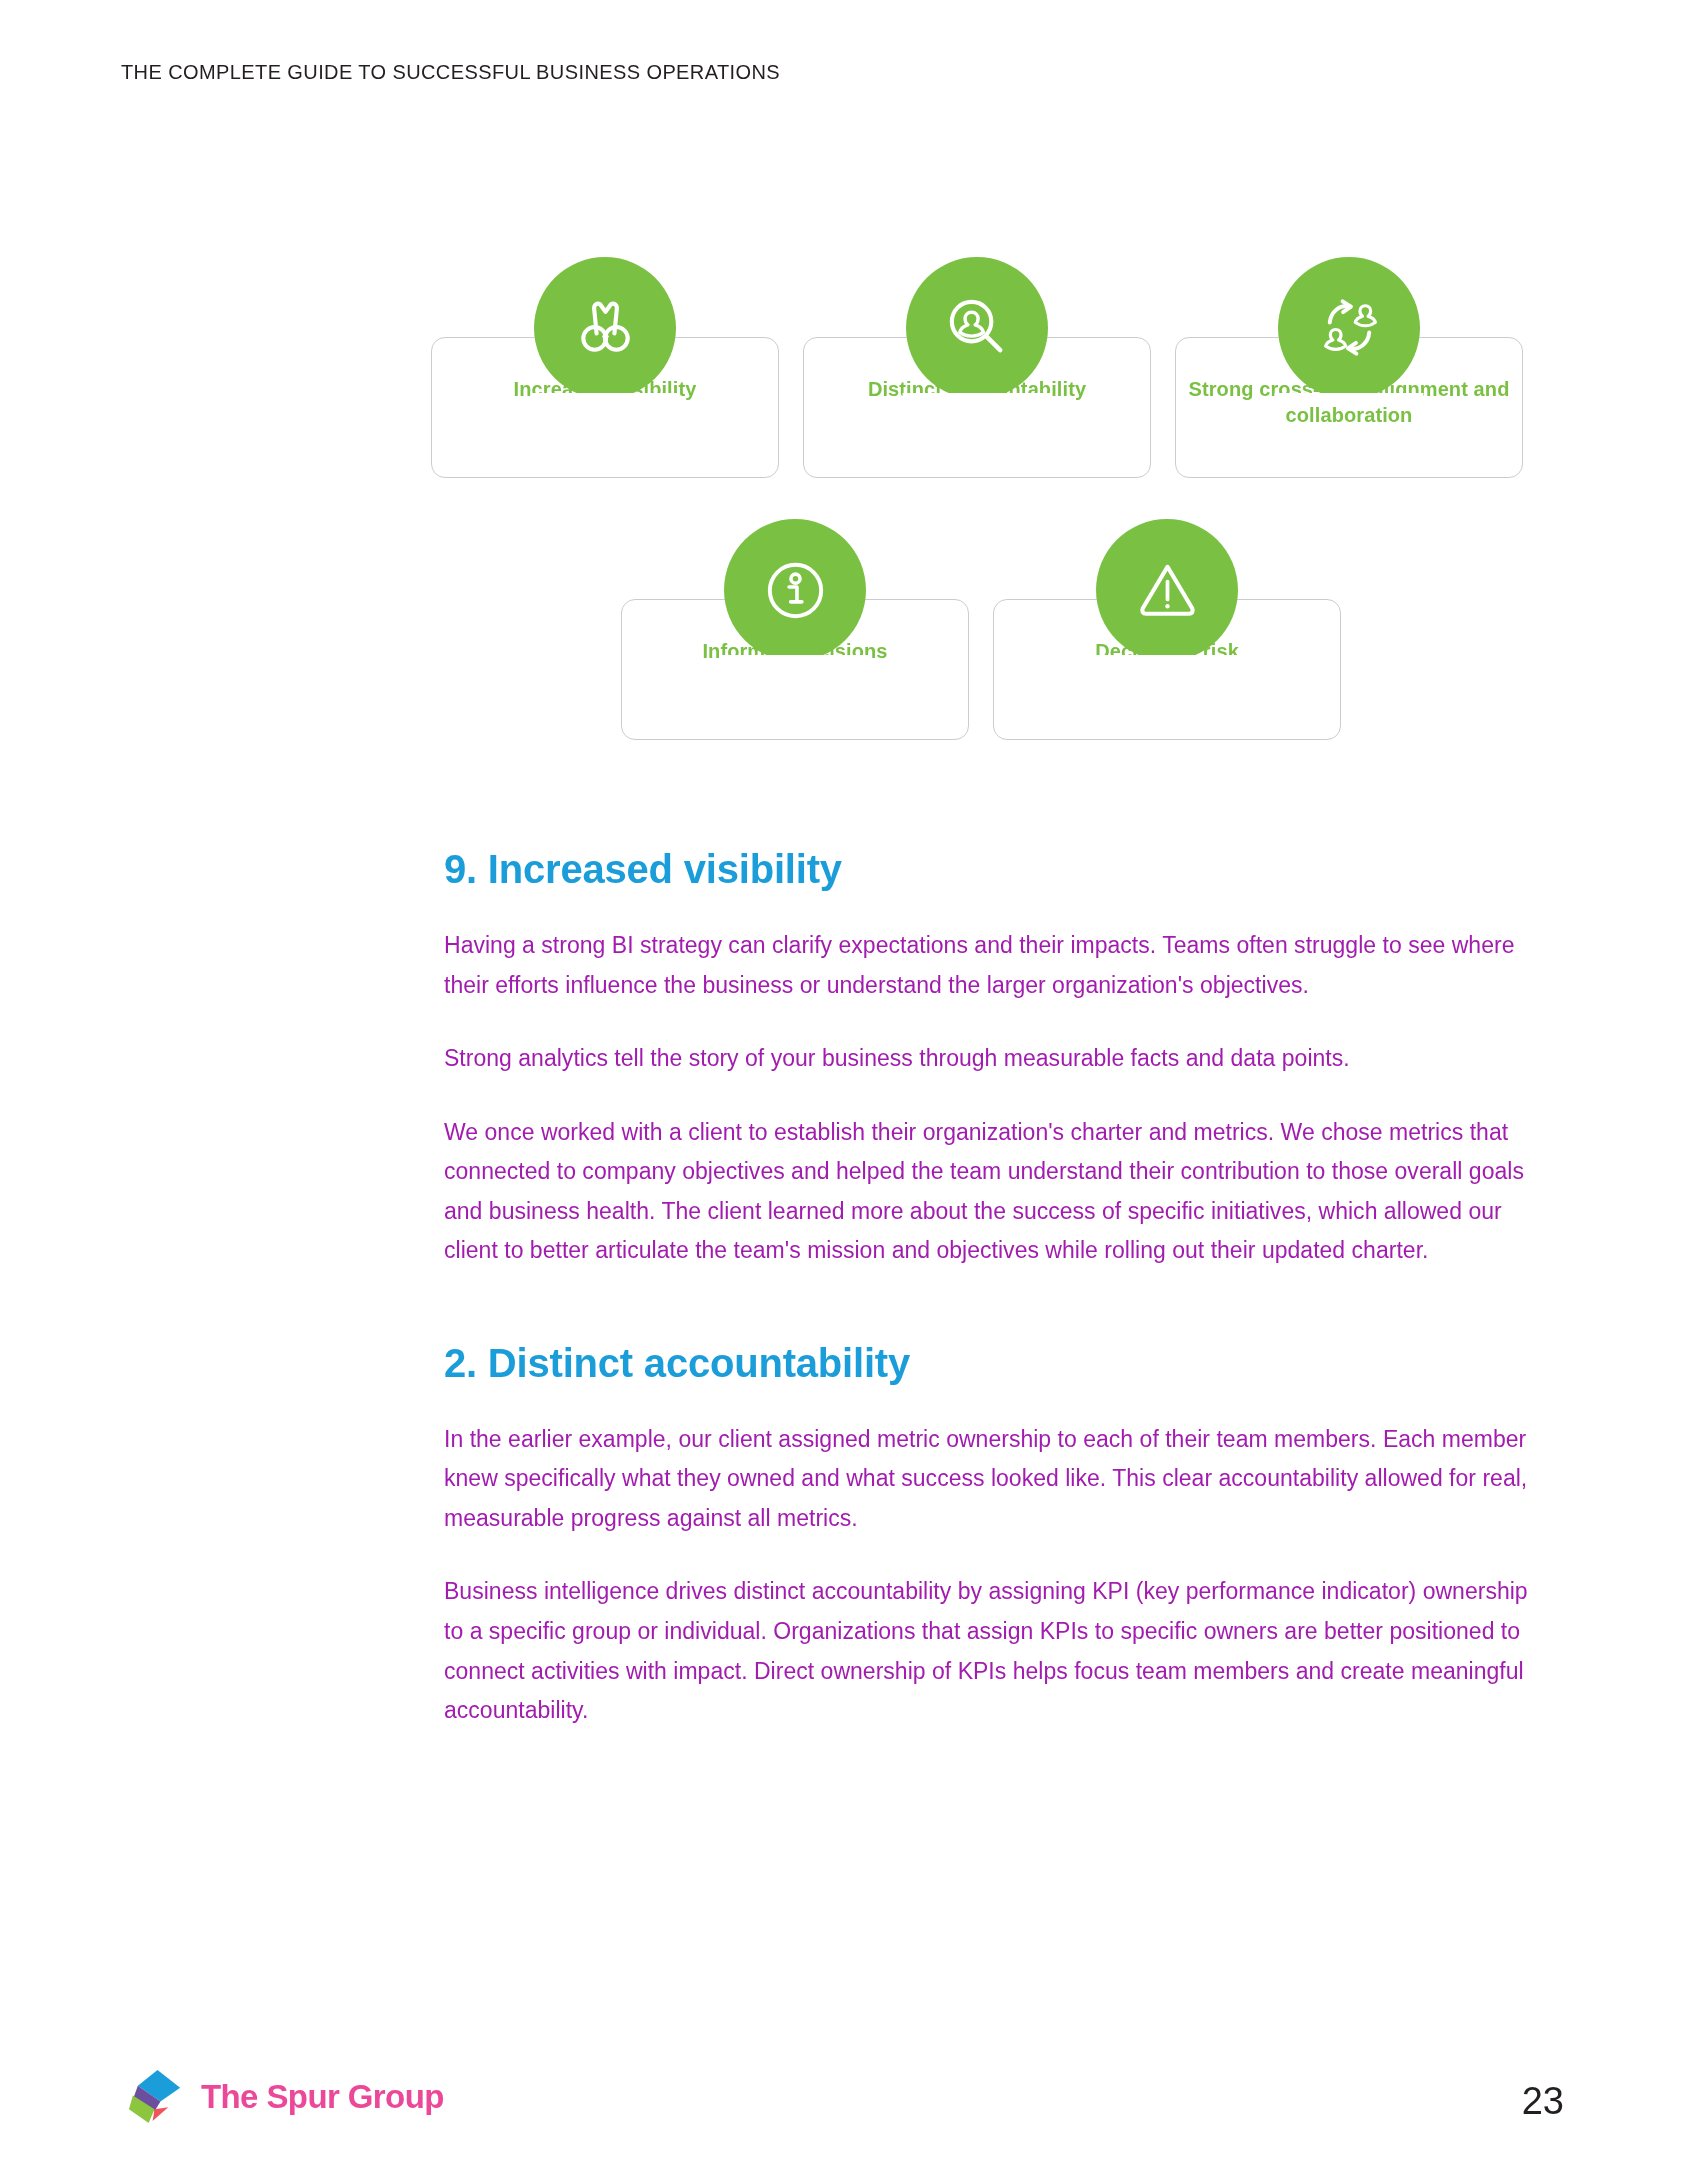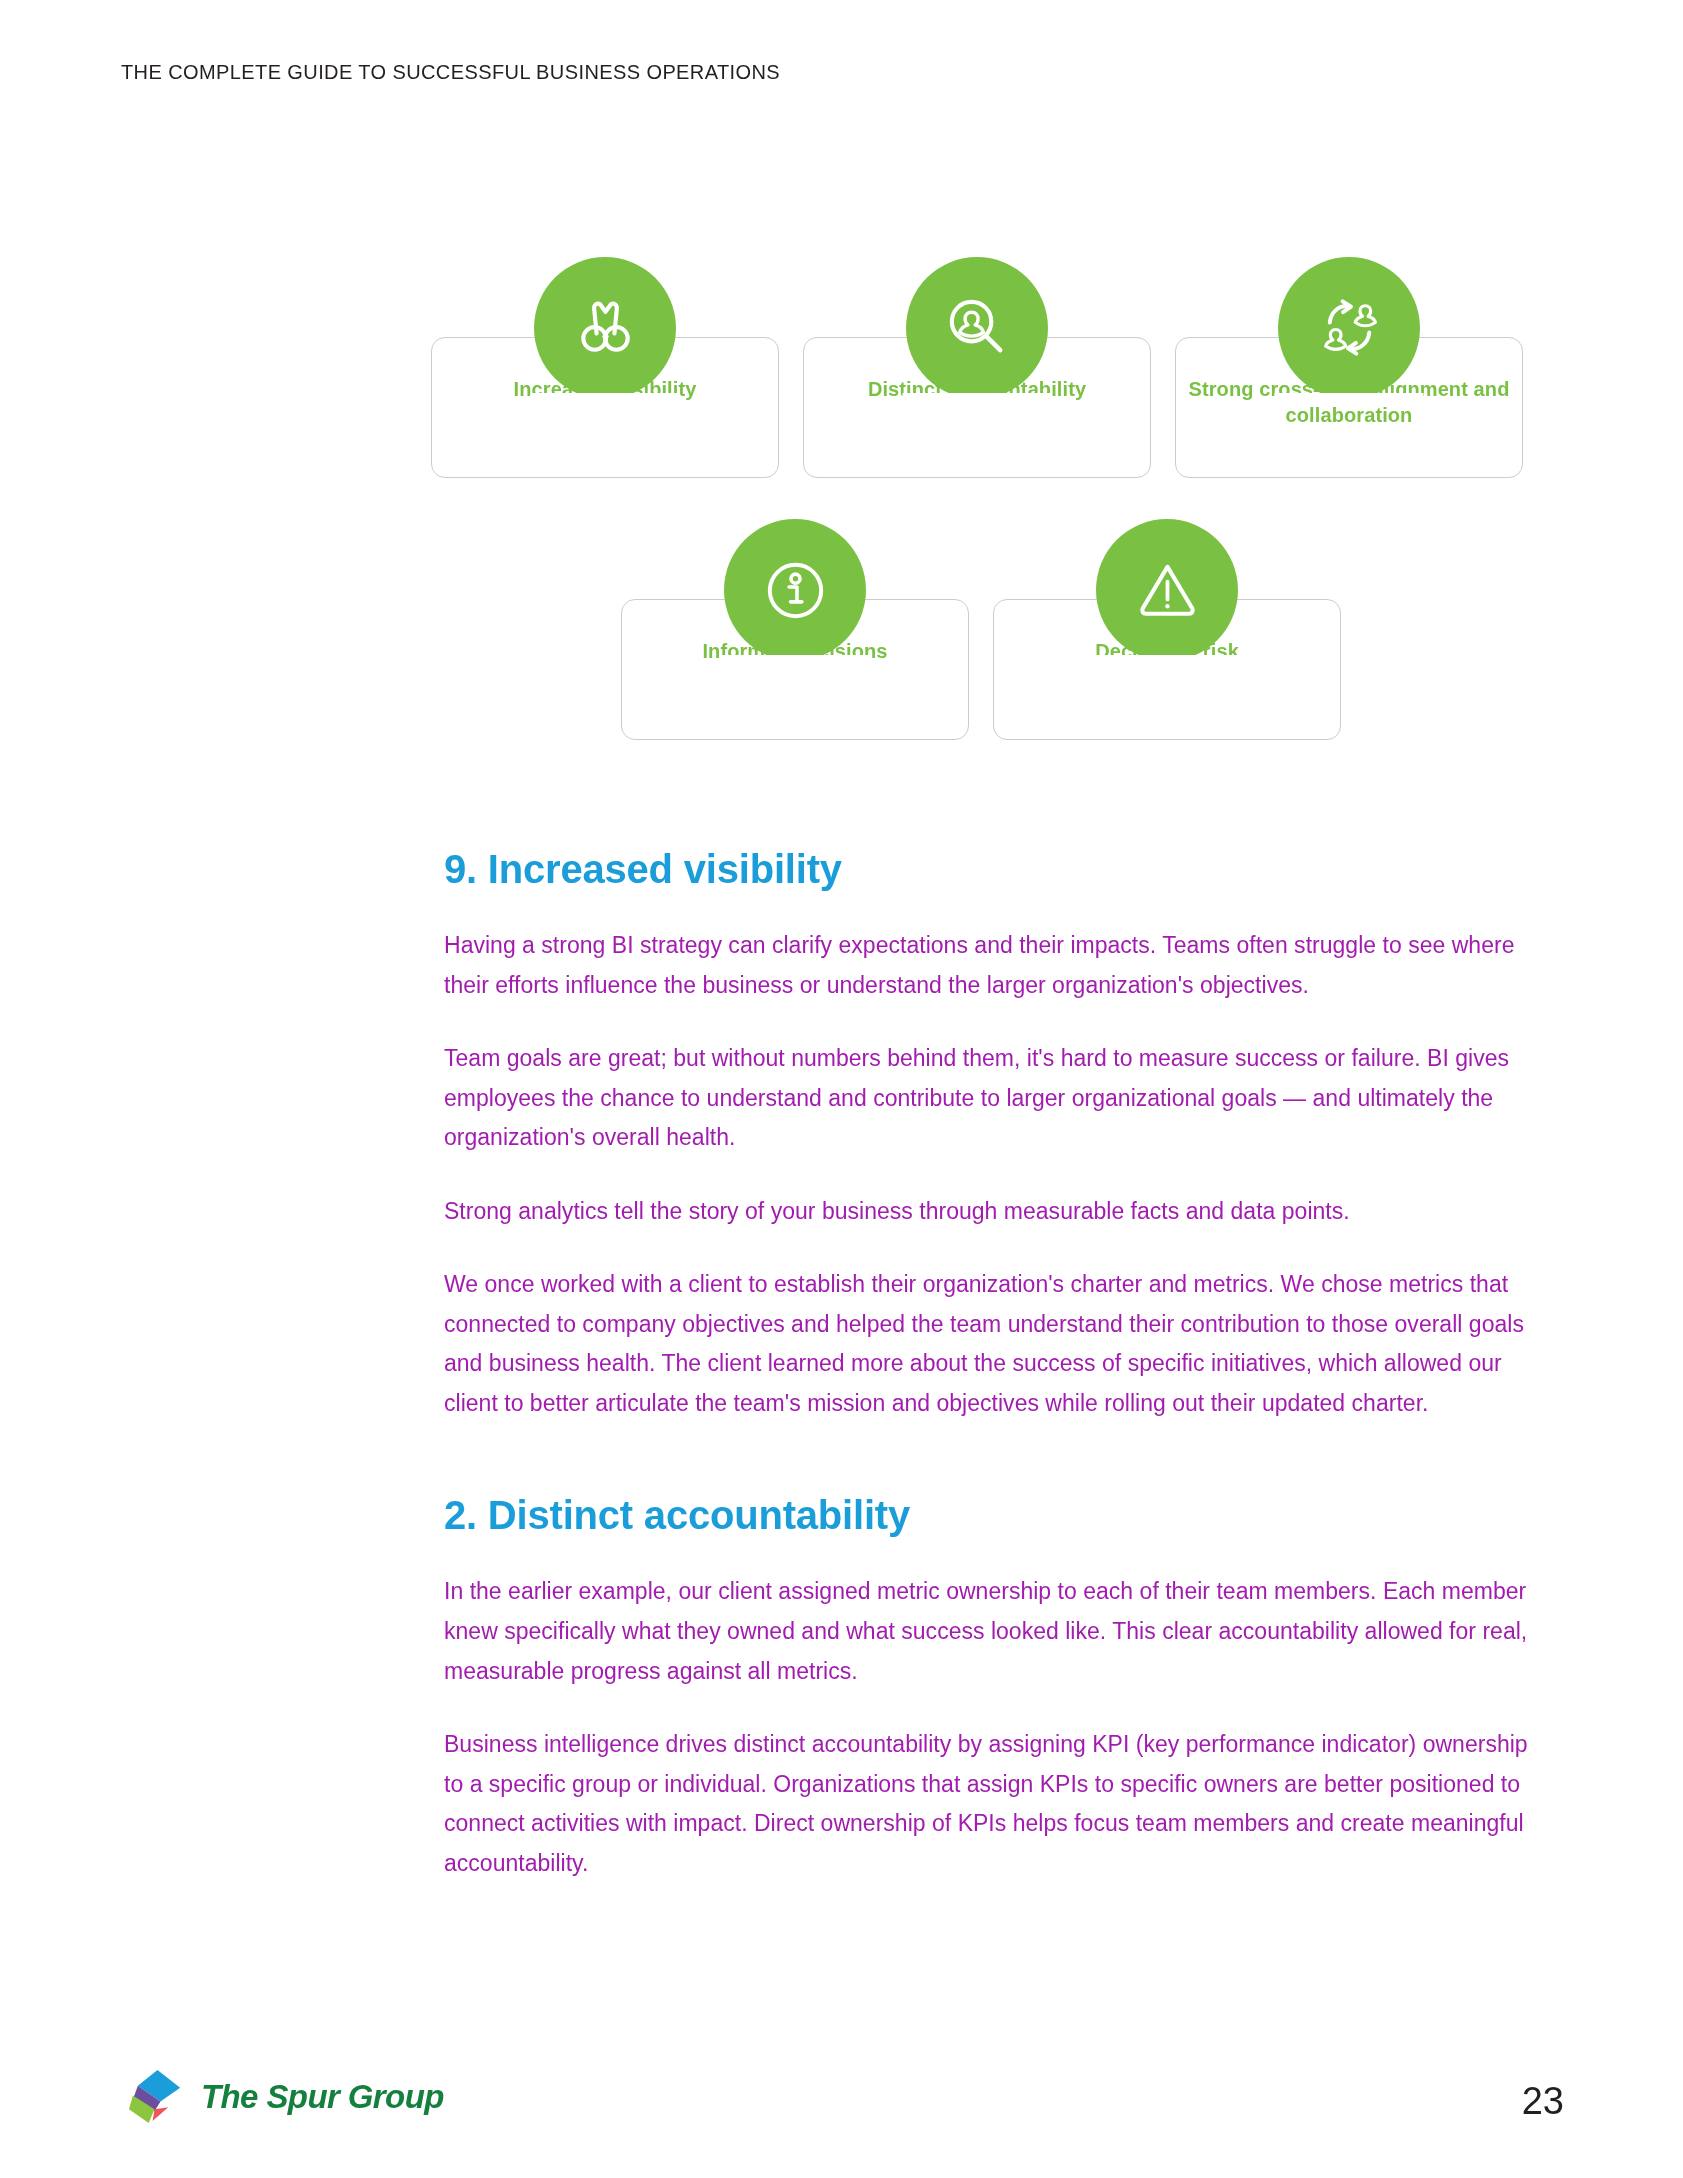--- a/index.html
+++ b/index.html
@@ -153,22 +153,21 @@
     display: flex;
     align-items: center;
     gap: 13px;
   }
 
   .logo-mark { width: 61px; height: 61px; display: block; }
 
   .logo-text {
     font-size: 33px;
     font-weight: 700;
-    font-style: italic;
-    color: #15803d;
+    color: #ec4899;
     letter-spacing: -0.6px;
     white-space: nowrap;
   }
 
   .page-number {
     position: absolute;
     right: 119px;
     bottom: 55px;
     font-size: 38px;
     color: #231f20;
@@ -254,21 +253,20 @@
 
     </div>
 
   </div>
 
   <div class="content">
 
     <h2 class="section-heading">9. Increased visibility</h2>
 
     <p class="body-text">Having a strong BI strategy can clarify expectations and their impacts. Teams often struggle to see where their efforts influence the business or understand the larger organization's objectives.</p>
-    <p class="body-text">Team goals are great; but without numbers behind them, it's hard to measure success or failure. BI gives employees the chance to understand and contribute to larger organizational goals — and ultimately the organization's overall health.</p>
     <p class="body-text">Strong analytics tell the story of your business through measurable facts and data points.</p>
     <p class="body-text">We once worked with a client to establish their organization's charter and metrics. We chose metrics that connected to company objectives and helped the team understand their contribution to those overall goals and business health. The client learned more about the success of specific initiatives, which allowed our client to better articulate the team's mission and objectives while rolling out their updated charter.</p>
 
     <h2 class="section-heading second">2. Distinct accountability</h2>
 
     <p class="body-text">In the earlier example, our client assigned metric ownership to each of their team members. Each member knew specifically what they owned and what success looked like. This clear accountability allowed for real, measurable progress against all metrics.</p>
     <p class="body-text">Business intelligence drives distinct accountability by assigning KPI (key performance indicator) ownership to a specific group or individual. Organizations that assign KPIs to specific owners are better positioned to connect activities with impact. Direct ownership of KPIs helps focus team members and create meaningful accountability.</p>
 
   </div>
 

